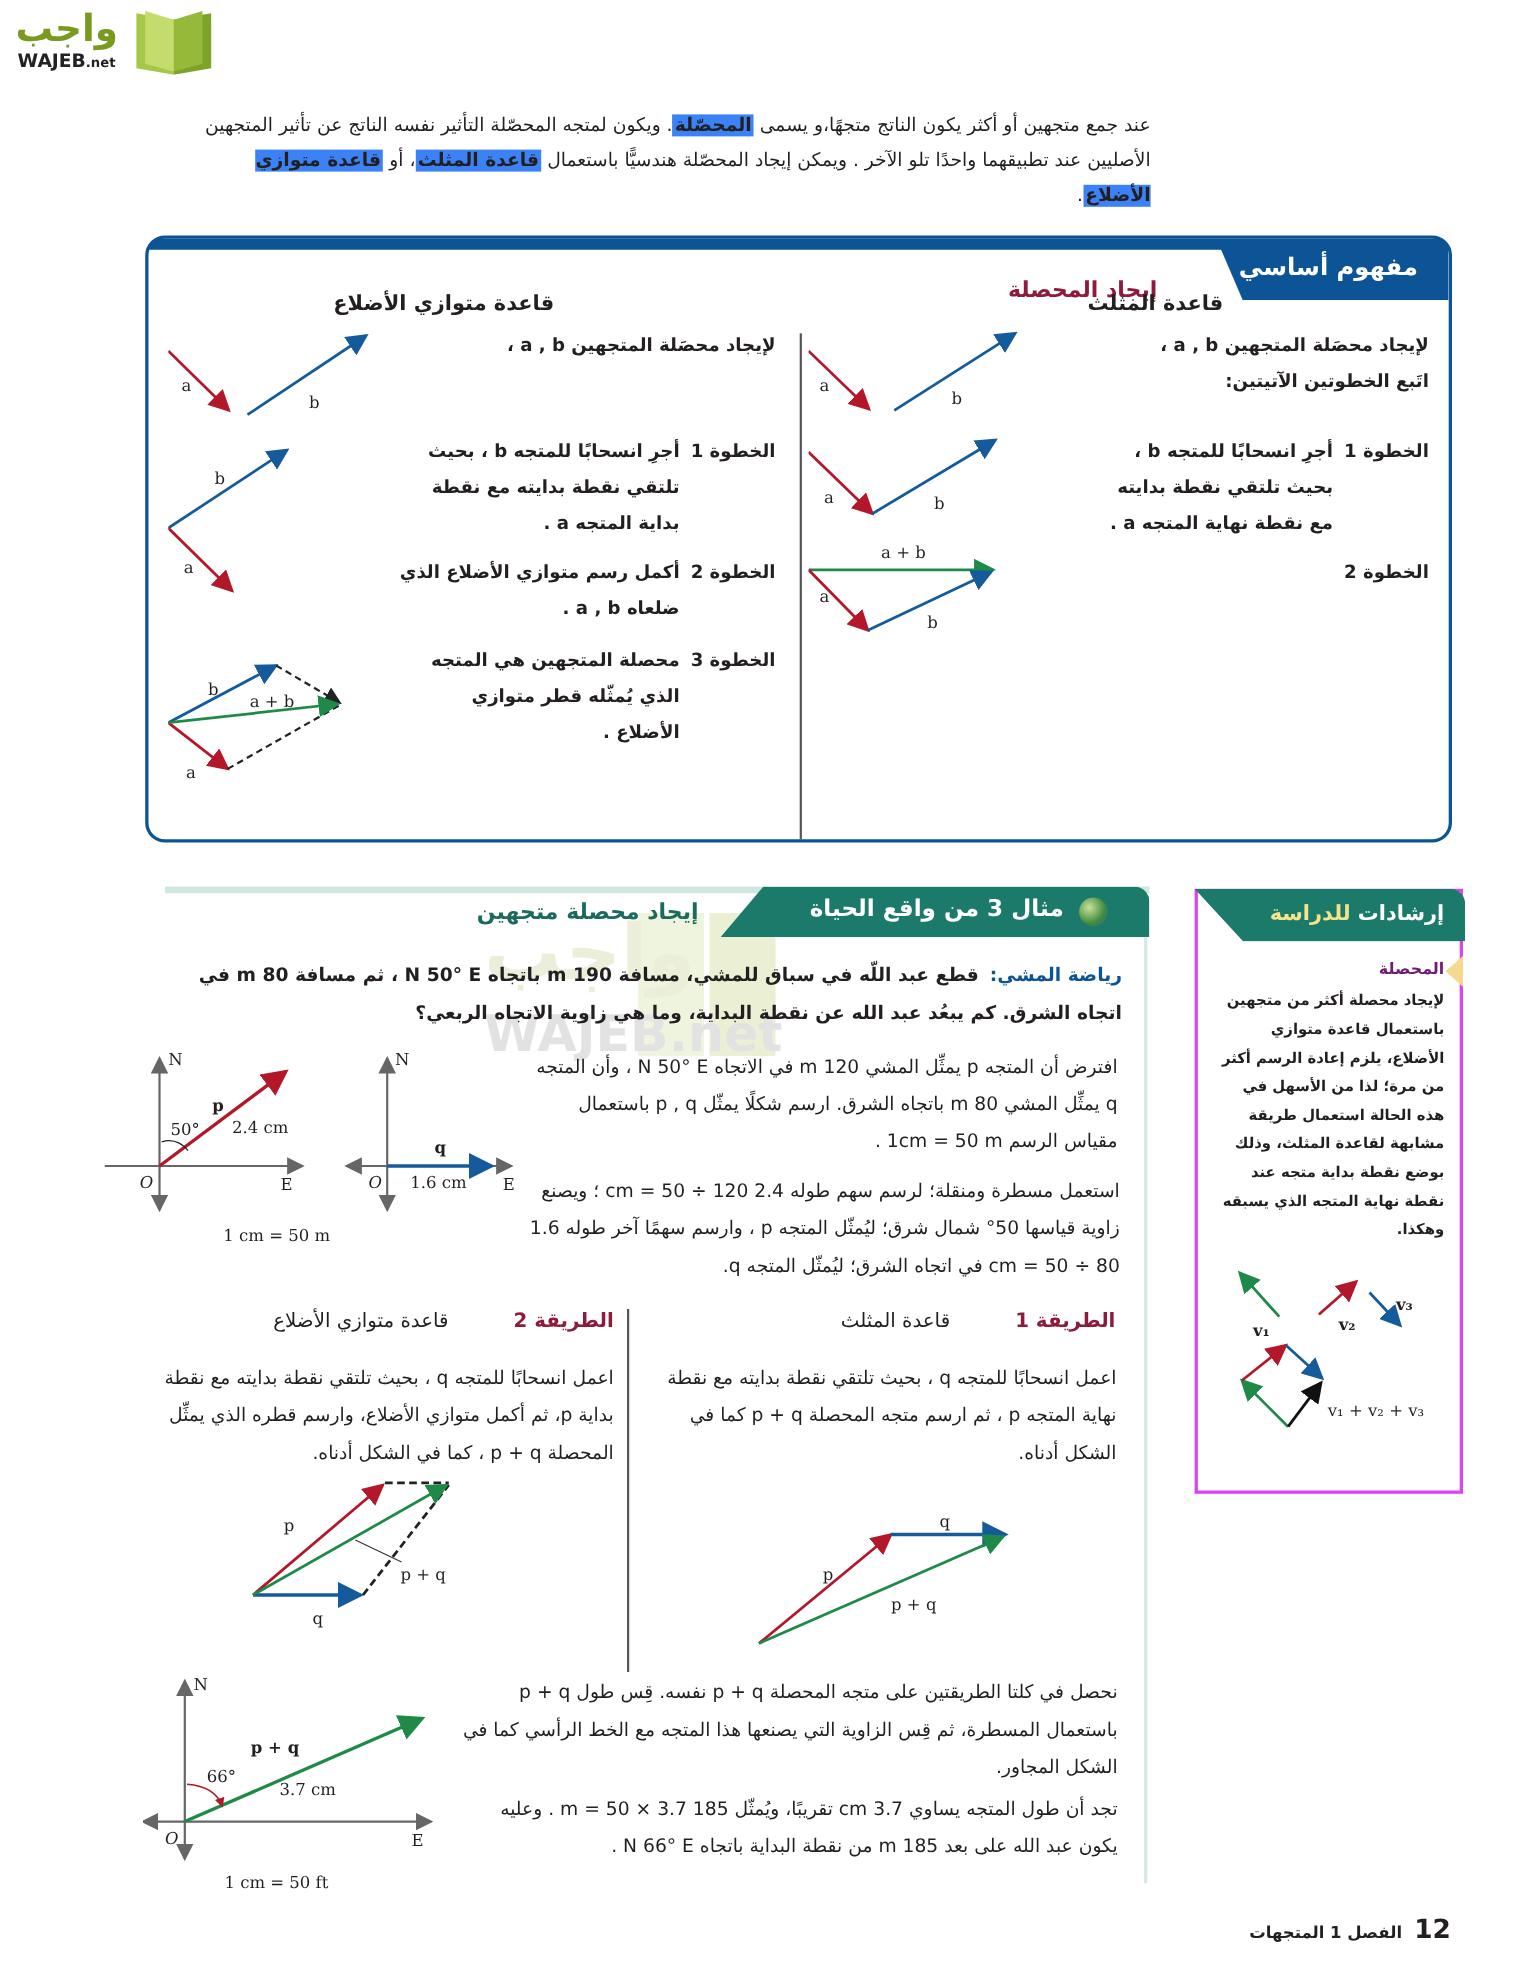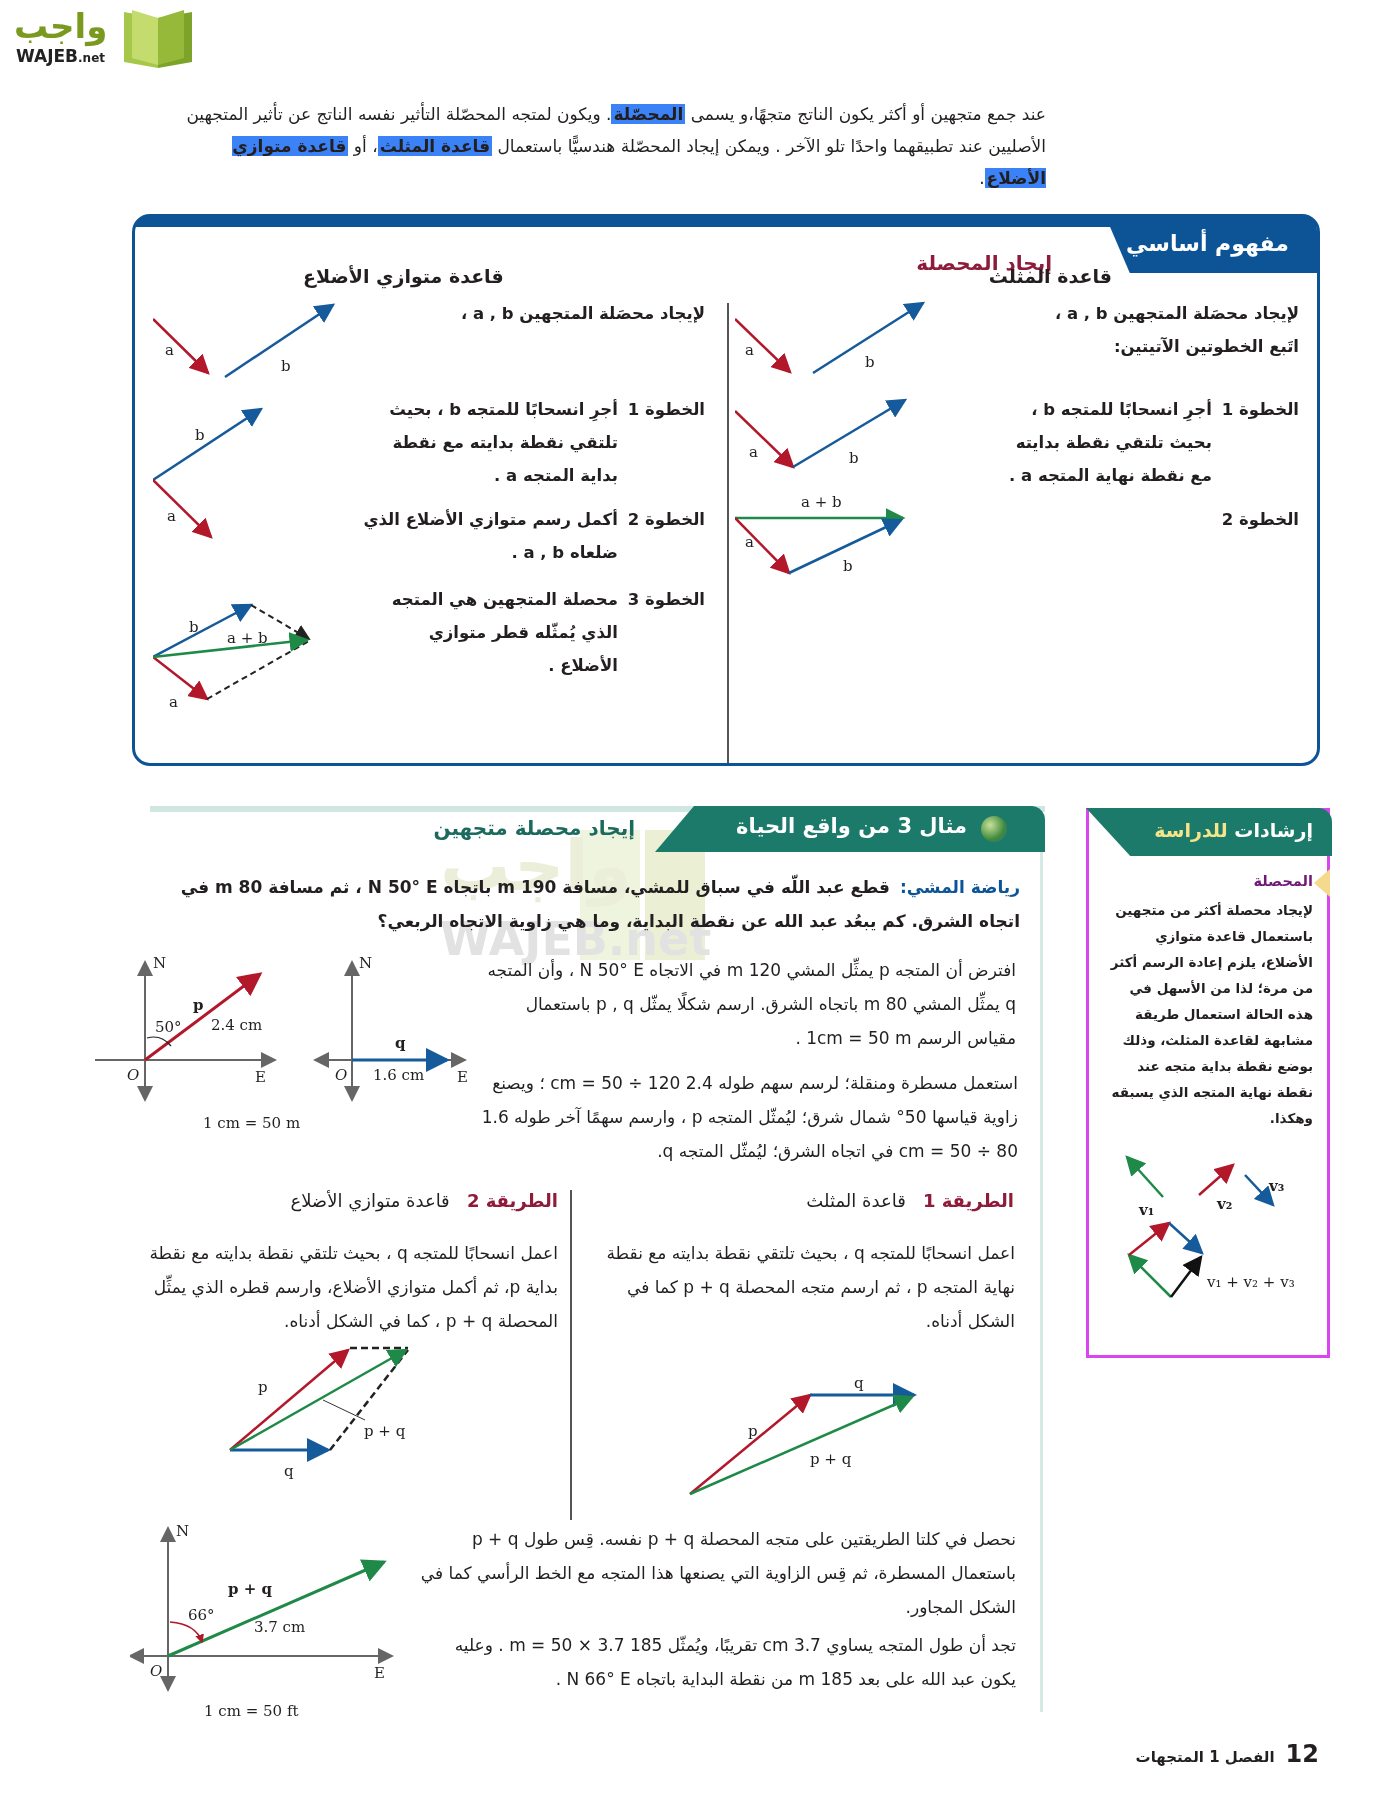--- a/index.html
+++ b/index.html
@@ -37,21 +37,21 @@
   #ex-tab-label{position:absolute;right:78px;top:8px;color:#fff;font-size:21px;font-weight:bold;}
   #globe{position:absolute;right:38px;top:10px;width:26px;height:26px;border-radius:50%;
      background:radial-gradient(circle at 35% 35%,#c9e19a,#3f8a3c 60%,#2d6b93);}
   #ex-subtitle{position:absolute;right:410px;top:10px;color:#1c6a5e;font-size:20px;font-weight:bold;}
   #ex-right-rule{left:1040px;top:852px;width:3px;height:860px;background:#d7e9e5;}
 
   .body-ar{font-size:17px;line-height:34px;}
   .fig-lbl{font-family:"DejaVu Serif","Liberation Serif",serif;font-size:15px;fill:#231f20;}
   #method-divider{left:570px;top:1190px;width:1.5px;height:330px;background:#555;}
   .method-title{font-size:18px;}
-  .method-title .num{color:#8e1b3a;font-weight:bold;}
+  .method-title .num{color:#8e1b3a;font-weight:bold;margin-left:42px;}
 
   
   #tips{left:1086px;top:808px;width:244px;height:550px;border:3px solid #d946ef;box-sizing:border-box;background:#fff;}
   #tips-tab{left:-3px;top:-3px;width:246px;height:48px;background:#1c7a6a;border-radius:0 14px 0 0;
      clip-path:polygon(0 0,100% 0,100% 100%,18% 100%);}
   #tips-tab-label{right:14px;top:8px;color:#fff;font-size:19px;font-weight:bold;}
   #tips-tab-label .y{color:#f6e48a;}
   #tips-sub{right:14px;top:62px;color:#701a75;font-size:14.5px;font-weight:bold;}
   #tips-body{right:14px;top:86px;width:205px;font-size:13.5px;font-weight:bold;line-height:26px;}
   #tips-pointer{right:-3px;top:58px;width:0;height:0;border-top:14px solid transparent;border-bottom:14px solid transparent;border-right:16px solid #f5d98c;}

